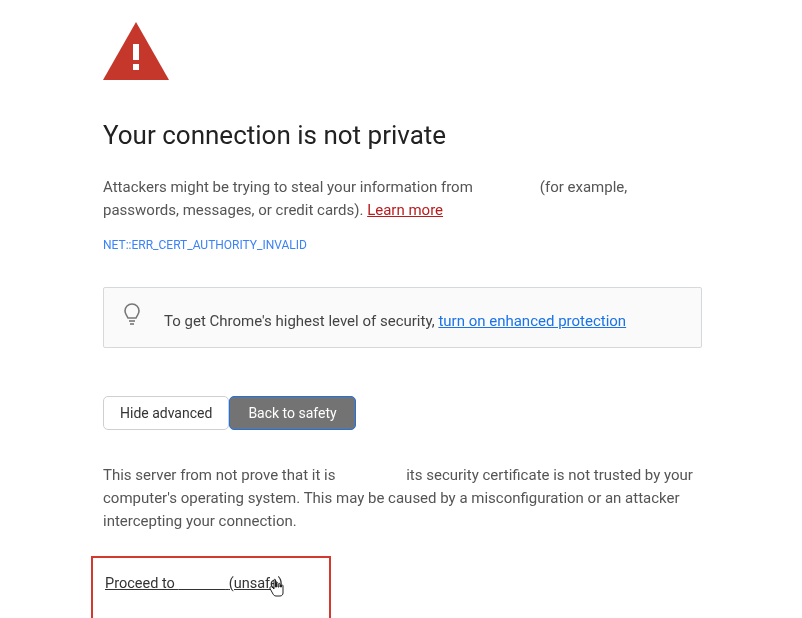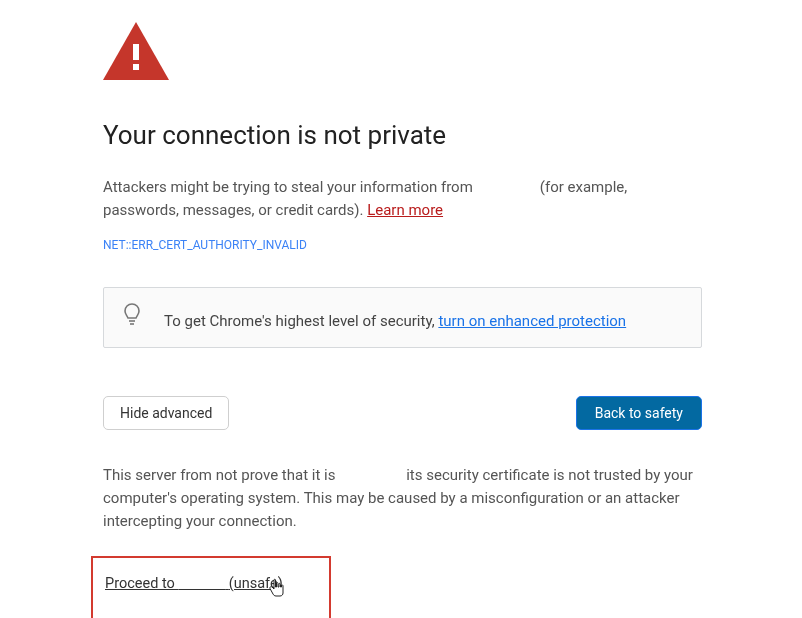--- a/index.html
+++ b/index.html
@@ -42,38 +42,37 @@
       padding: 14px 18px;
       display: flex;
       align-items: flex-end;
       gap: 22px;
       margin-bottom: 48px;
     }
     .tip-text { color: #444; }
     .tip-link { color: #1a73e8; text-decoration: underline; cursor: pointer; }
     .btn-row {
       display: flex;
-      justify-content: space-between;
       align-items: center;
       margin-bottom: 34px;
     }
     .btn {
       font-size: 14px;
       padding: 8px 16px;
       border-radius: 5px;
       cursor: pointer;
       font-family: inherit;
     }
     .btn-secondary {
       background: #fff;
       color: #333;
       border: 1px solid #cfcfcf;
     }
     .btn-primary {
-      background: #0369a1;
+      background: #737373;
       color: #fff;
       border: 1px solid #1a73e8;
       padding: 8px 18px;
     }
     .explain { color: #555; margin-bottom: 22px; }
     .proceed-box {
       border: 2px solid #d33a2f;
       padding: 14px 12px 24px 12px;
       width: 240px;
       position: relative;

